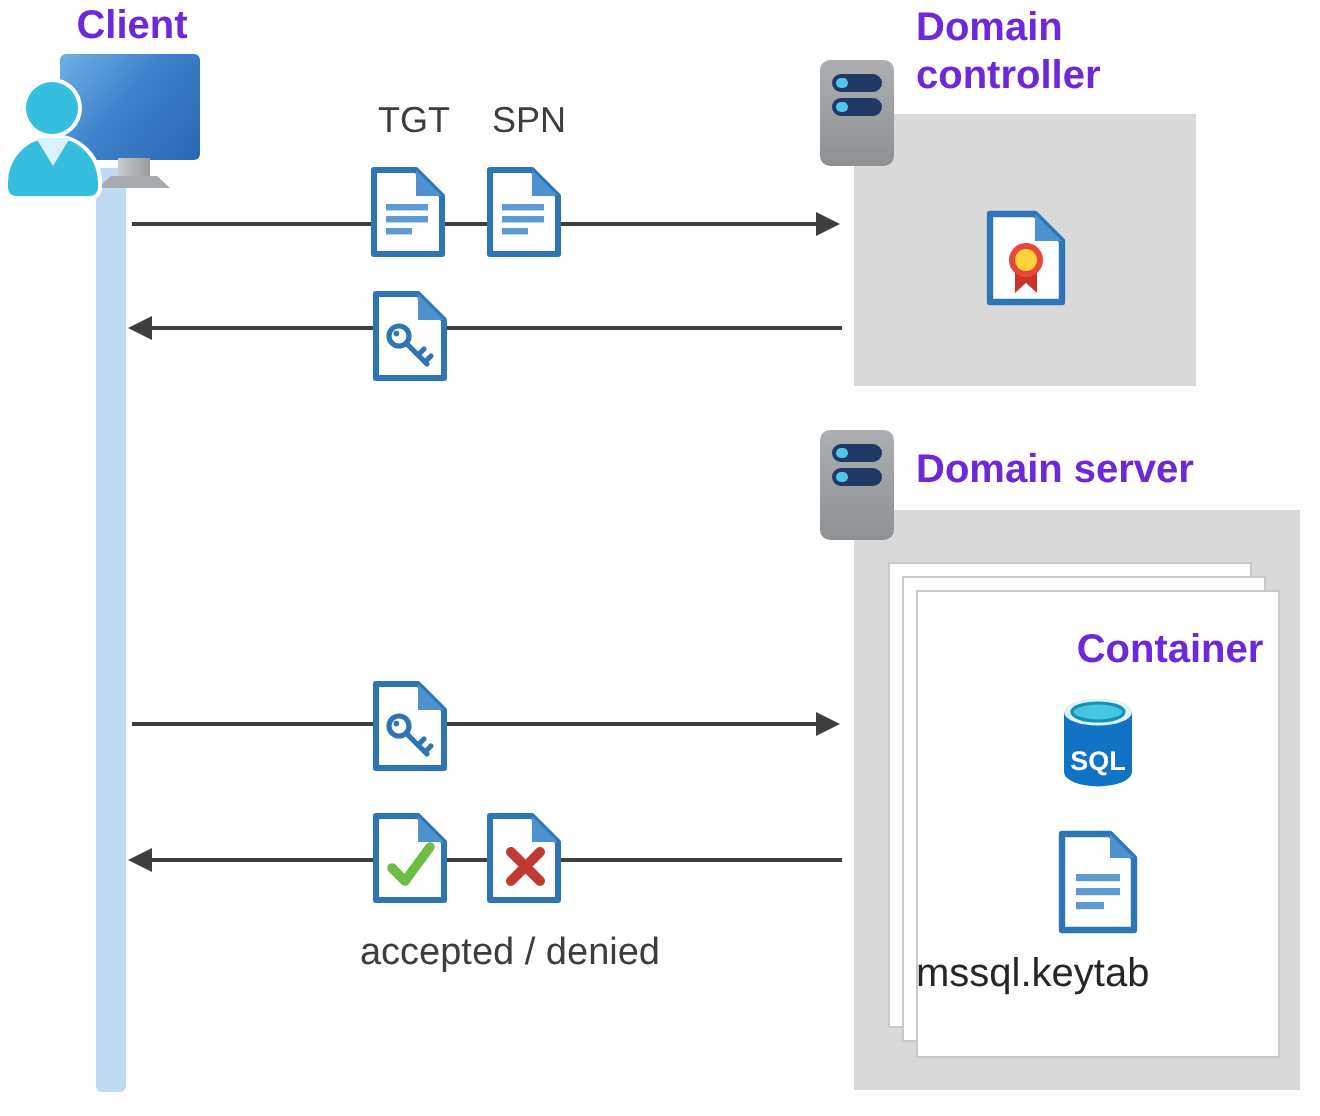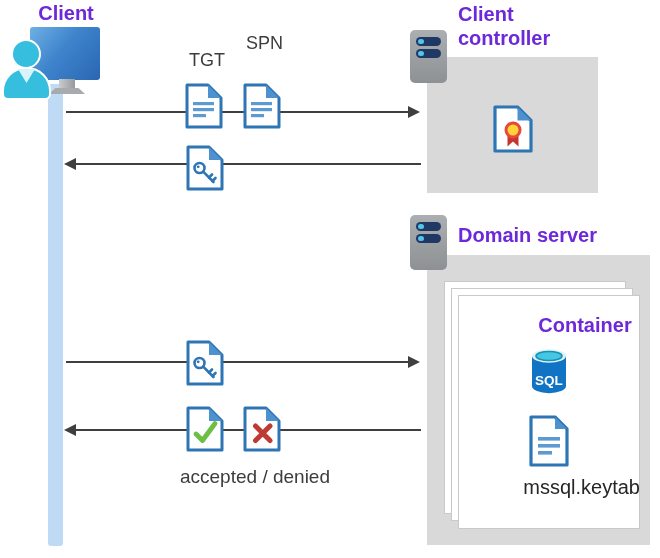--- a/index.html
+++ b/index.html
@@ -63,21 +63,21 @@
     <div class="person-vneck"></div>
   </div>
 
   <div class="abs hline" style="left:66px; top:111px; width:342px;"></div>
   <div class="abs head-right" style="left:408px; top:106px;"></div>
 
   <div class="abs hline" style="left:74px; top:163px; width:347px;"></div>
   <div class="abs head-left" style="left:64px; top:158px;"></div>
 
   <div class="abs msg-label" style="left:183px; top:50px; width:42px;">TGT</div>
-  <div class="abs msg-label" style="left:241px; top:33px; width:42px;">SPN</div>
+  <div class="abs msg-label" style="left:241px; top:50px; width:42px;">SPN</div>
 
   <svg class="abs" style="left:185px; top:83px;" width="38" height="46" viewBox="0 0 38 46">
     <path d="M2 2 H23 L36 15 V44 H2 Z" fill="#ffffff" stroke="#2e75b6" stroke-width="3" stroke-linejoin="round"></path>
     <path d="M23 2 L36 15 H23 Z" fill="#4e91cf"></path>
     <rect x="8" y="19" width="21" height="3.2" fill="#5e9ad2"></rect>
     <rect x="8" y="25" width="21" height="3.2" fill="#5e9ad2"></rect>
     <rect x="8" y="31" width="13" height="3.2" fill="#5e9ad2"></rect>
   </svg>
 
   <svg class="abs" style="left:243px; top:83px;" width="38" height="46" viewBox="0 0 38 46">
@@ -98,21 +98,21 @@
       <path d="M26.5 36 L29.5 33"></path>
     </g>
     <circle cx="12.2" cy="21.8" r="1.4" fill="#2e75b6"></circle>
   </svg>
 
   <div class="abs gray-box" style="left:427px; top:57px; width:171px; height:136px;"></div>
   <div class="abs server" style="left:410px; top:30px; height:53px;">
     <div class="pill p1"></div>
     <div class="pill p2"></div>
   </div>
-  <div class="abs title" style="left:458px; top:3px; width:125px;">Client controller</div>
+  <div class="abs title" style="left:458px; top:3px; width:125px;">Domain controller</div>
 
   <svg class="abs" style="left:493px; top:105px;" width="40" height="48" viewBox="0 0 40 48">
     <path d="M2 2 H24.5 L38 15.5 V46 H2 Z" fill="#ffffff" stroke="#2e75b6" stroke-width="3.2" stroke-linejoin="round"></path>
     <path d="M24.5 2 L38 15.5 H24.5 Z" fill="#4e91cf"></path>
     <path d="M14.5 27 H25.5 V41.5 L20 36.5 L14.5 41.5 Z" fill="#c8342c"></path>
     <circle cx="20" cy="25" r="7" fill="#ffd33a" stroke="#e8473b" stroke-width="3"></circle>
   </svg>
 
   <div class="abs gray-box" style="left:427px; top:255px; width:223px; height:290px;"></div>
   <div class="abs server" style="left:410px; top:215px; height:55px;">
@@ -135,21 +135,21 @@
   </svg>
 
   <svg class="abs" style="left:529px; top:415px;" width="40" height="52" viewBox="0 0 40 52">
     <path d="M2 2 H26 L38 14 V50 H2 Z" fill="#ffffff" stroke="#2e75b6" stroke-width="3.2" stroke-linejoin="round"></path>
     <path d="M26 2 L38 14 H26 Z" fill="#4e91cf"></path>
     <rect x="9" y="22" width="22" height="3.6" fill="#5e9ad2"></rect>
     <rect x="9" y="29" width="22" height="3.6" fill="#5e9ad2"></rect>
     <rect x="9" y="36" width="14" height="3.6" fill="#5e9ad2"></rect>
   </svg>
 
-  <div class="abs" style="left:458px; top:476px; width:182px; text-align:right; font-size:20px; color:#262626;">mssql.keytab</div>
+  <div class="abs" style="left:458px; top:476px; width:182px; text-align:left; font-size:20px; color:#262626;">mssql.keytab</div>
 
   <div class="abs hline" style="left:66px; top:361px; width:342px;"></div>
   <div class="abs head-right" style="left:408px; top:356px;"></div>
 
   <svg class="abs" style="left:186px; top:340px;" width="38" height="46" viewBox="0 0 38 46">
     <path d="M2 2 H23 L36 15 V44 H2 Z" fill="#ffffff" stroke="#2e75b6" stroke-width="3" stroke-linejoin="round"></path>
     <path d="M23 2 L36 15 H23 Z" fill="#4e91cf"></path>
     <g stroke="#2e75b6" stroke-width="2.6" fill="none" stroke-linecap="round">
       <circle cx="13.5" cy="23" r="5"></circle>
       <path d="M17.2 26.7 L27.5 37"></path>

